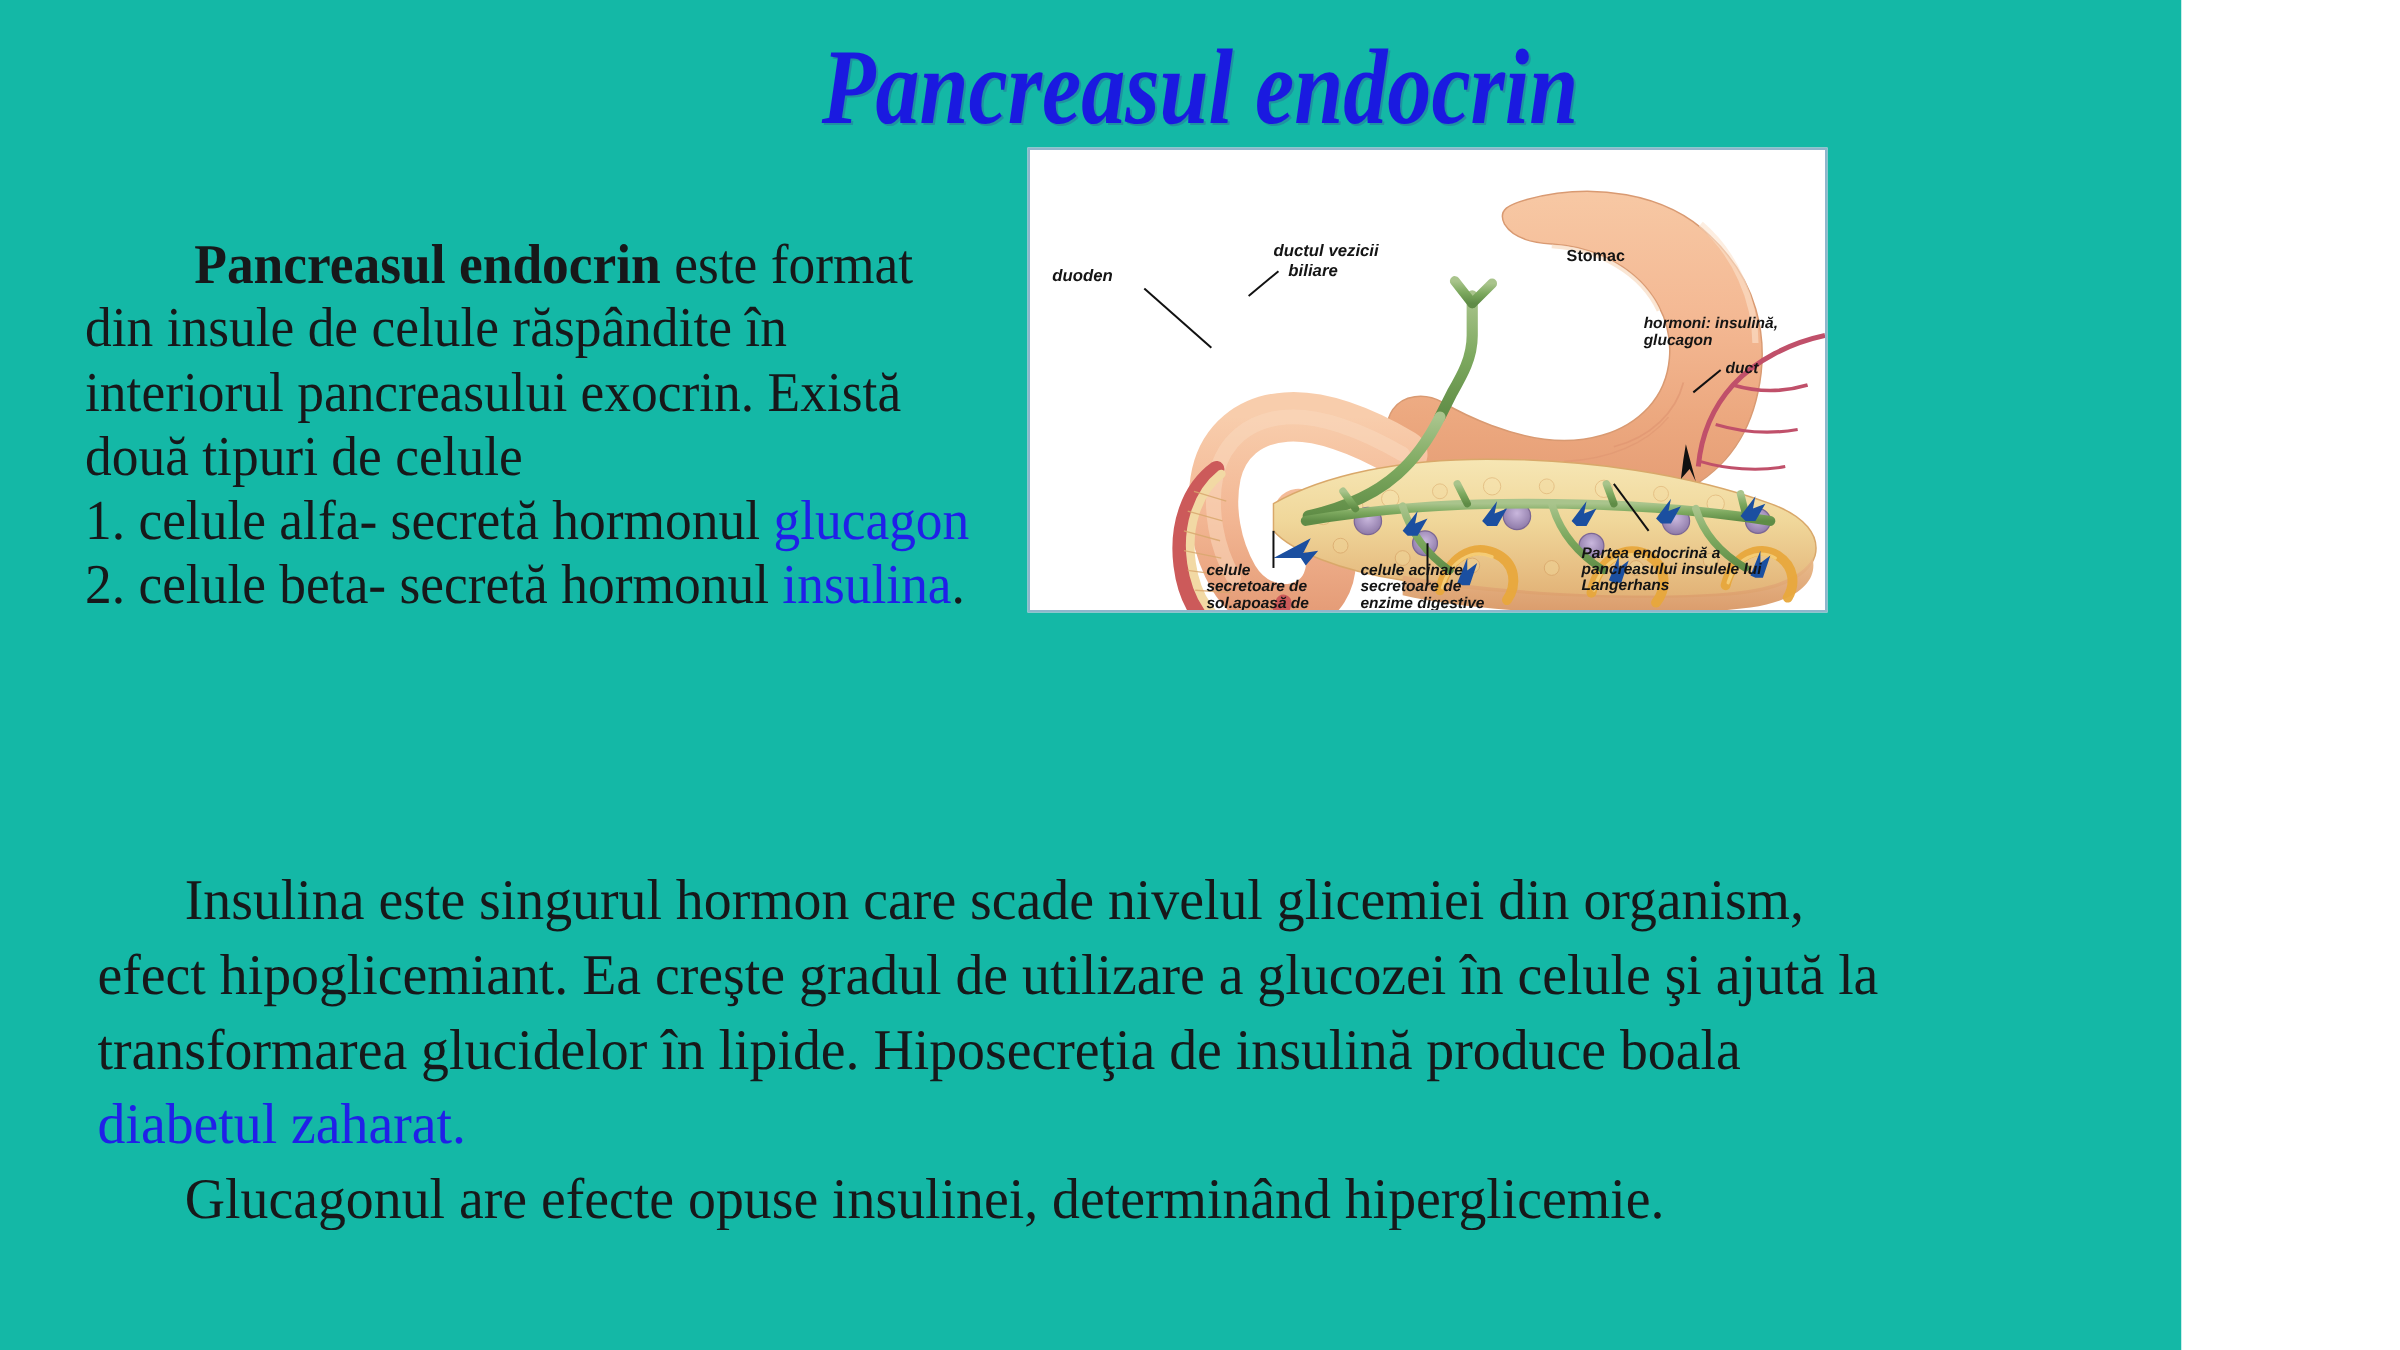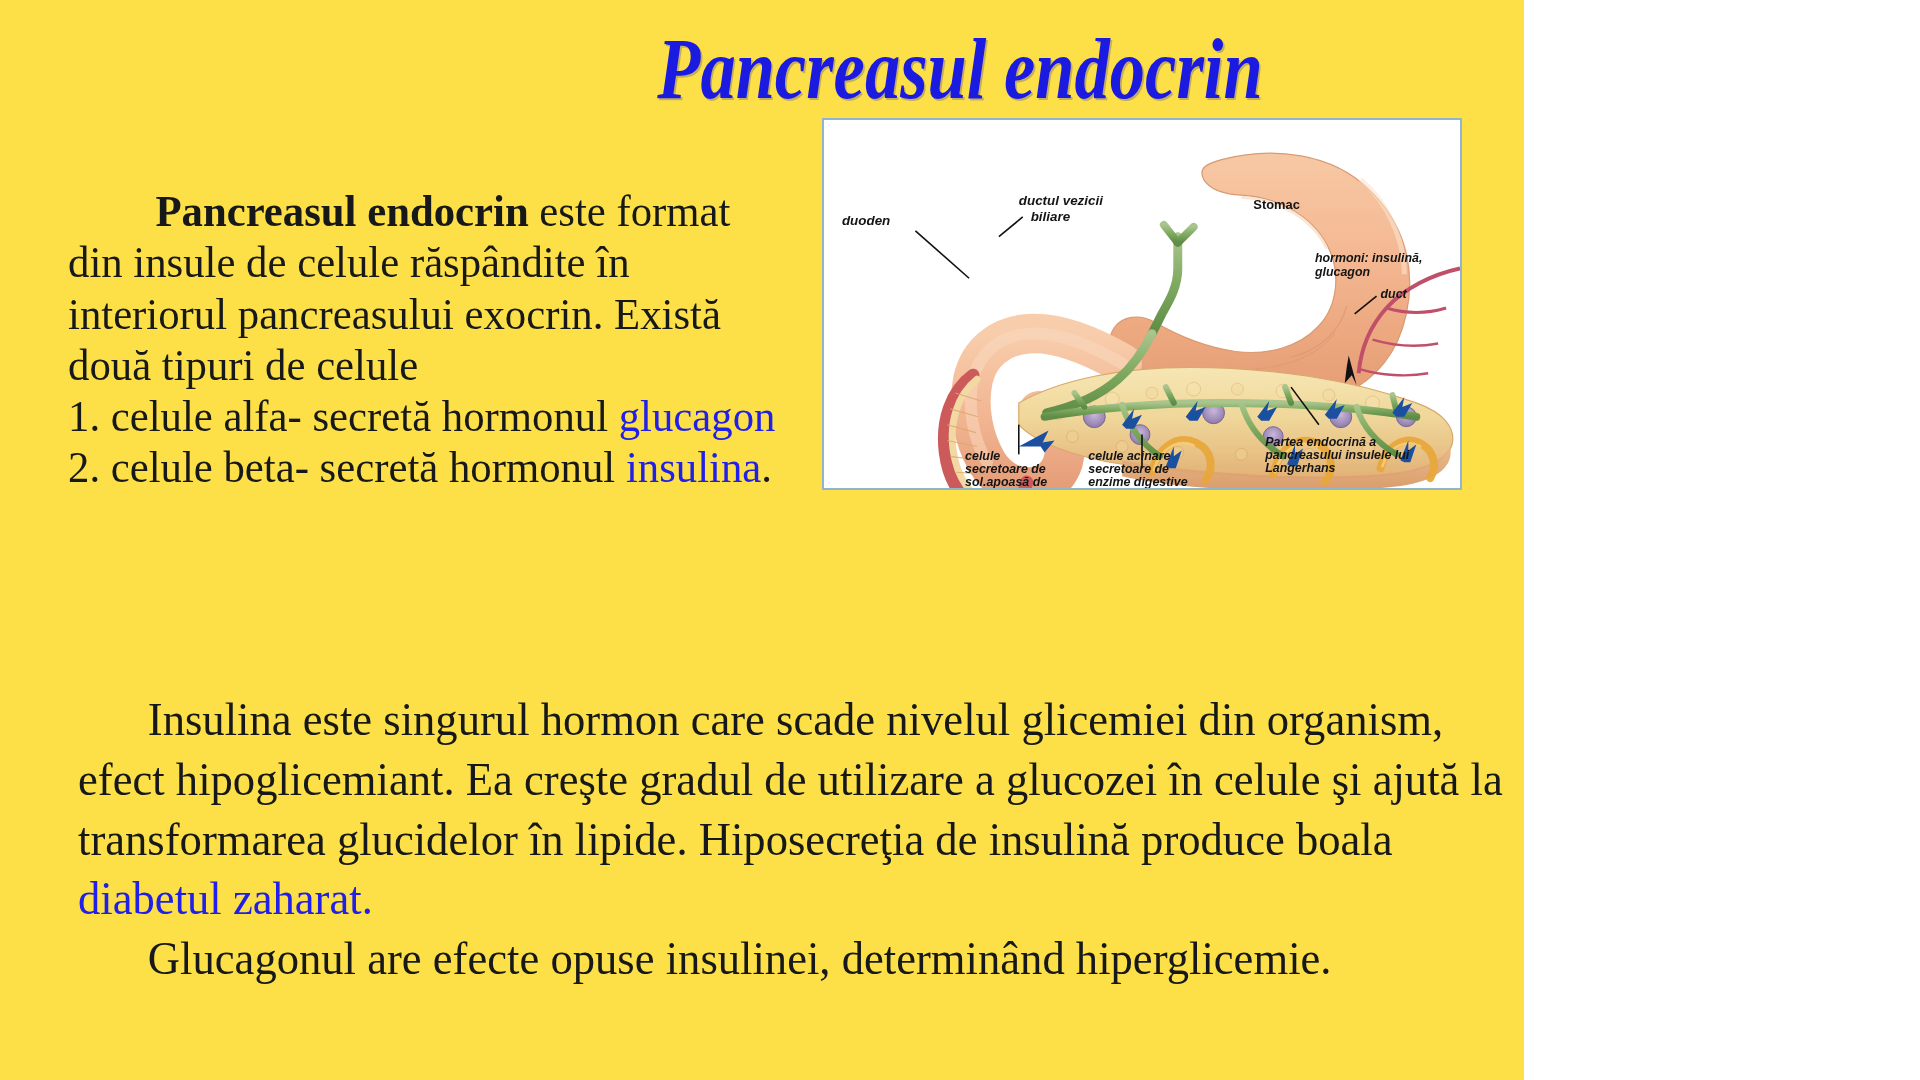--- a/index.html
+++ b/index.html
@@ -2,25 +2,26 @@
 <html><head>
 <meta charset="utf-8">
 <style>
   html, body {
     margin: 0;
     padding: 0;
     background: #ffffff;
   }
   #slide {
     position: relative;
-    width: 1524px;
+    width: 1712px;
     height: 1080px;
-    background: #fde047;
+    background: #14b8a6;
     overflow: hidden;
     font-family: "Liberation Serif", "DejaVu Serif", serif;
+    padding-left: 33px;
   }
 
   
   #title {
     position: absolute;
     left: 0;
     top: 24px;
     width: 1920px;
     text-align: center;
     font-family: "Liberation Serif", "DejaVu Serif", serif;

